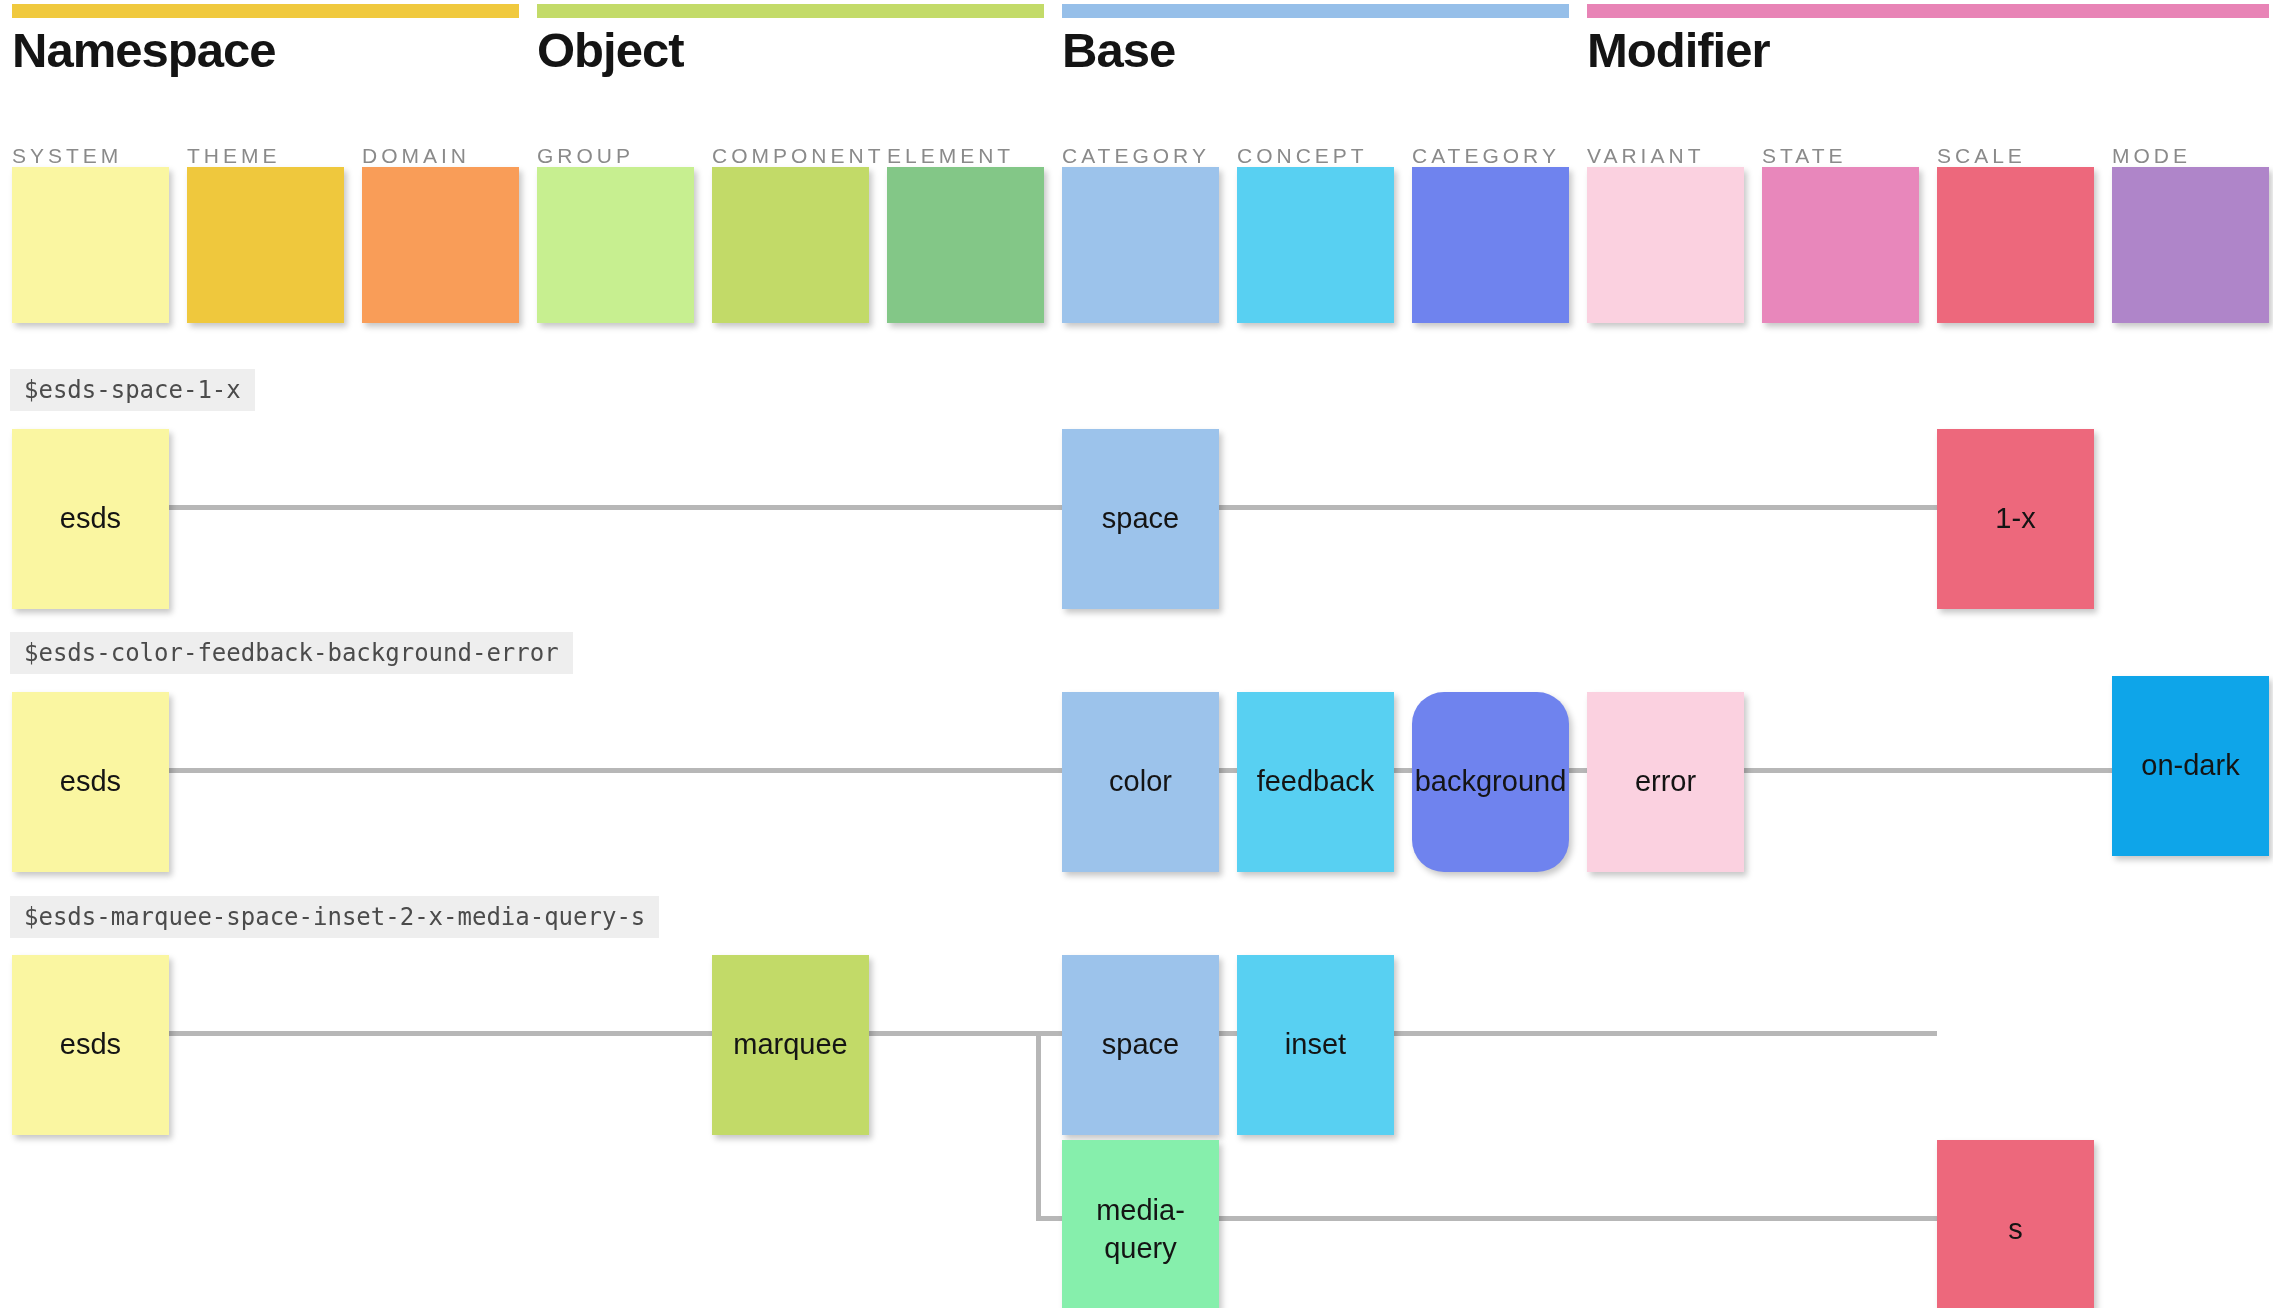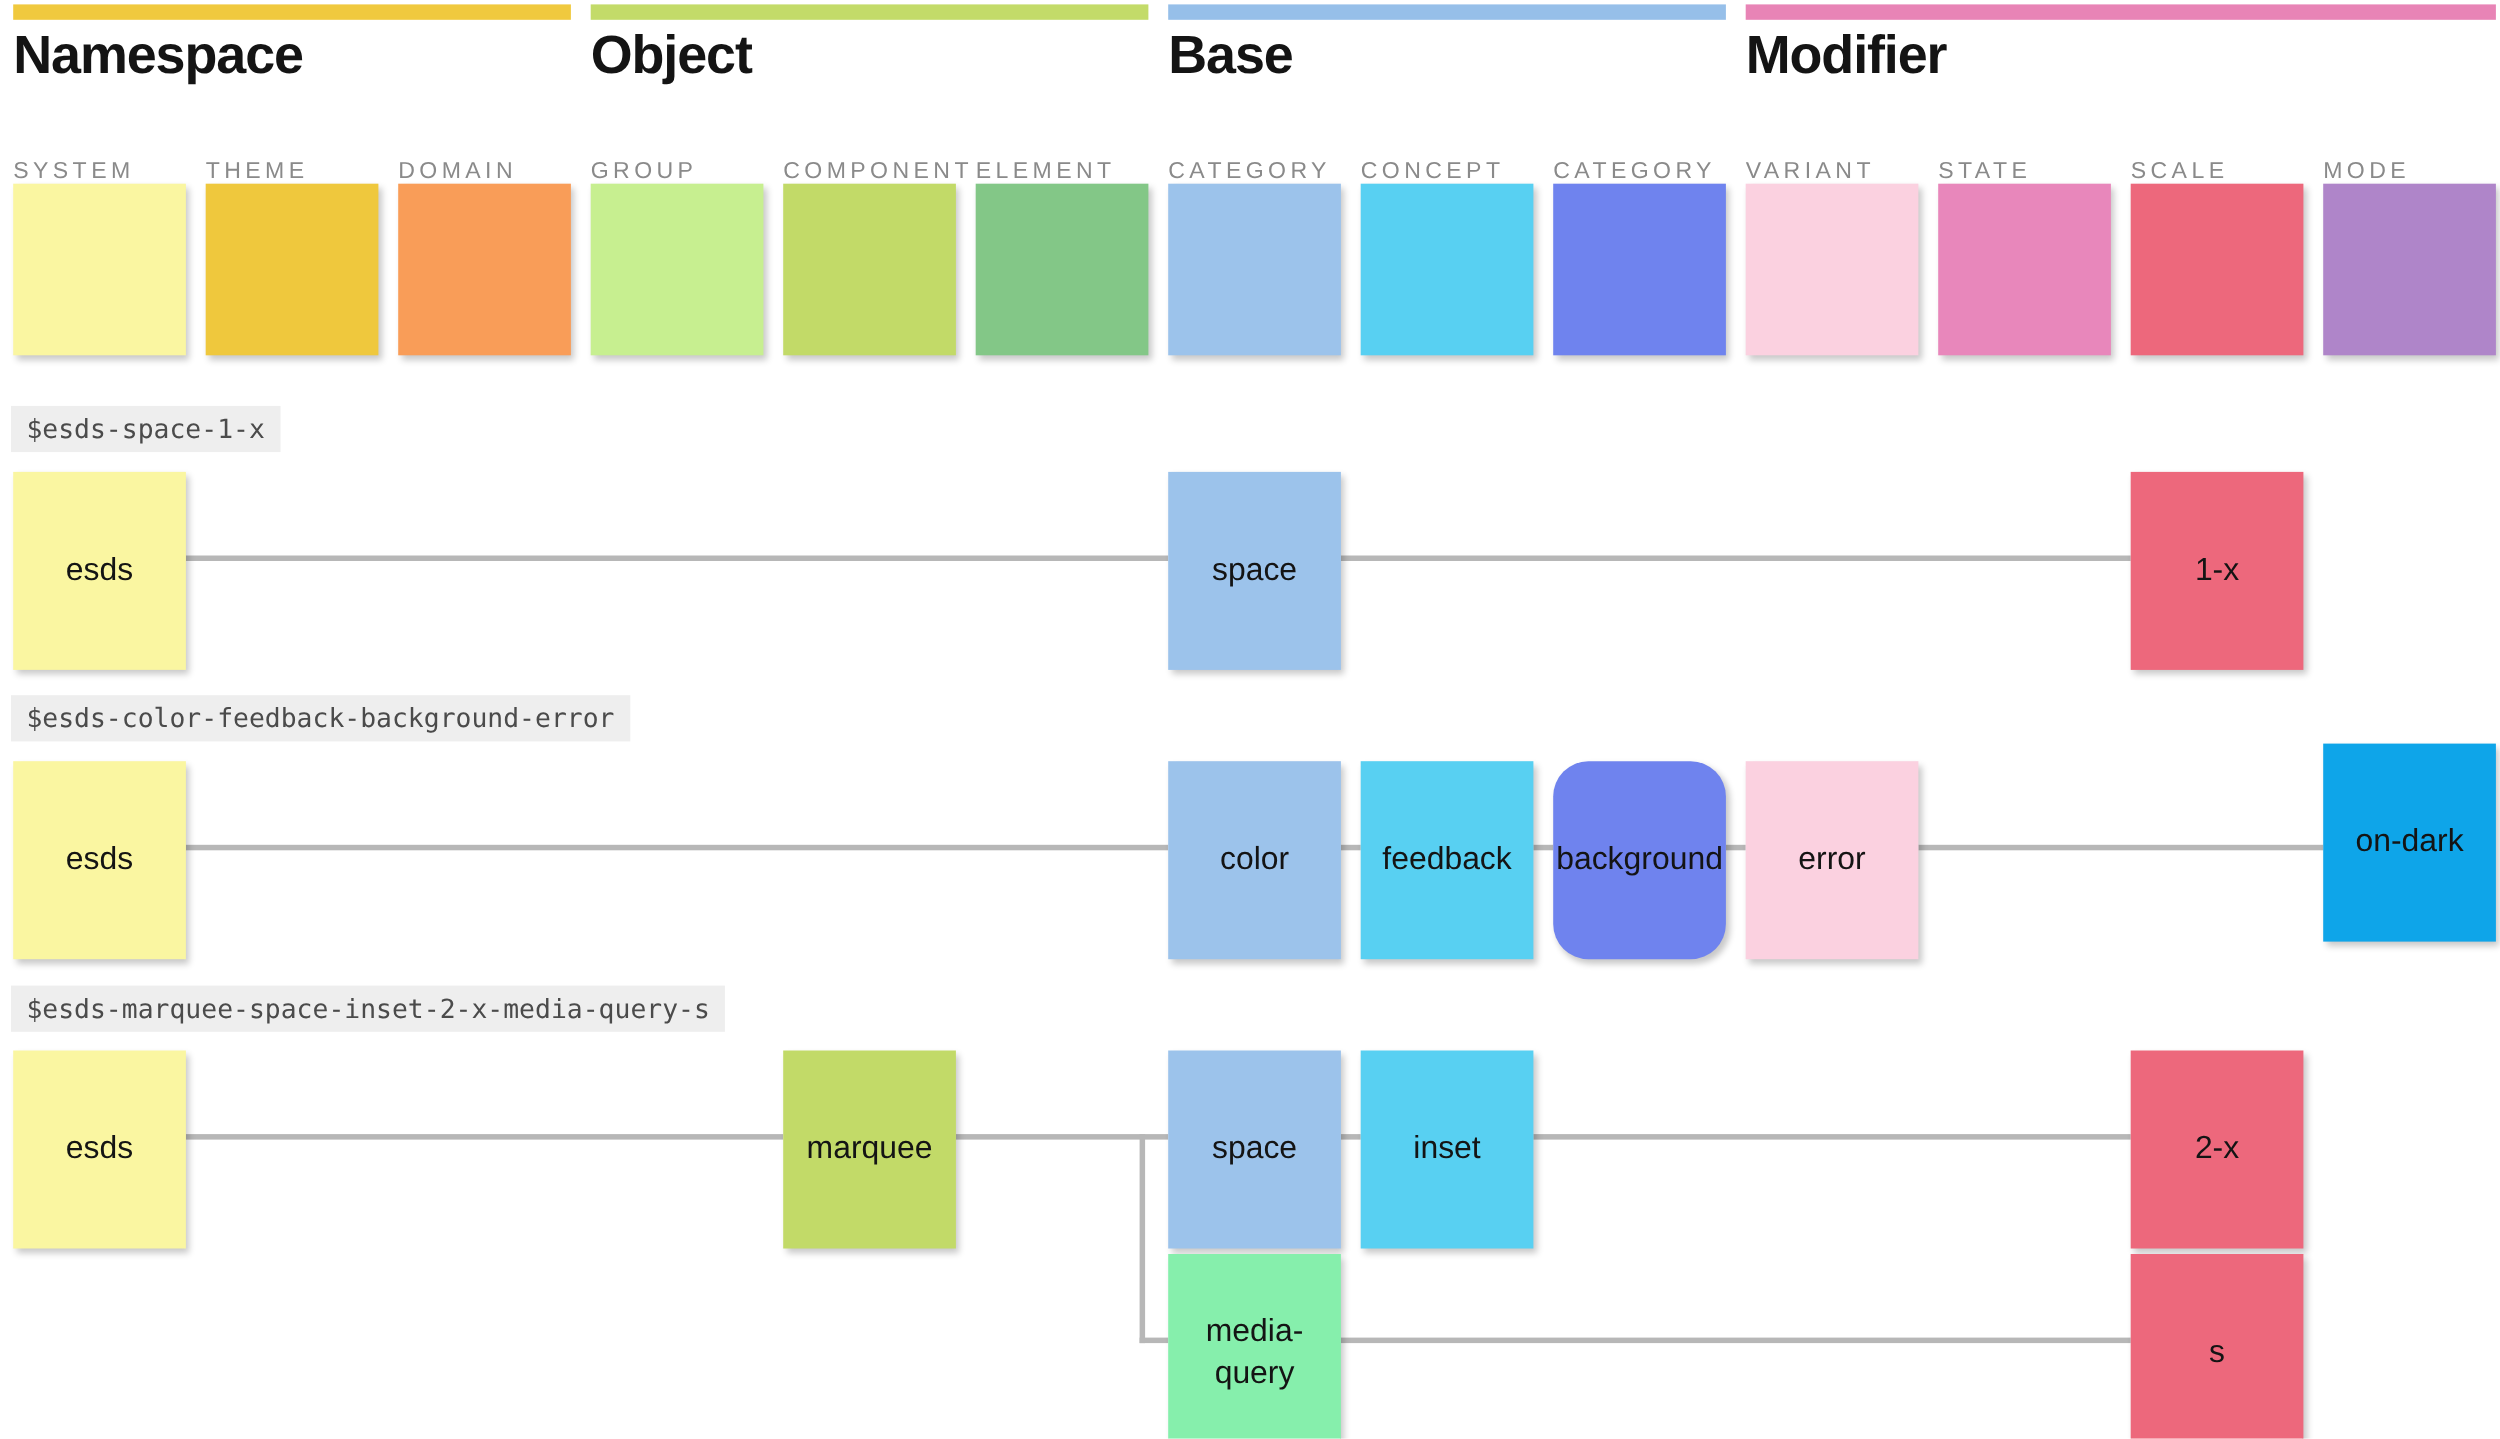--- a/index.html
+++ b/index.html
@@ -151,17 +151,16 @@
   <div class="hline" style="left:869px; top:1031px; width:193px;"></div>
   <div class="hline" style="left:1219px; top:1031px; width:18px;"></div>
   <div class="hline" style="left:1394px; top:1031px; width:543px;"></div>
   <div class="vline" style="left:1036px; top:1031px; height:190px;"></div>
   <div class="hline" style="left:1036px; top:1216px; width:26px;"></div>
   <div class="hline" style="left:1219px; top:1216px; width:718px;"></div>
   <div class="node" style="left: 12px; top: 955px; background-color: rgb(250, 246, 161);">esds</div>
   <div class="node" style="left: 712px; top: 955px; background-color: rgb(194, 218, 104);">marquee</div>
   <div class="node" style="left: 1062px; top: 955px; background-color: rgb(156, 195, 235);">space</div>
   <div class="node" style="left: 1237px; top: 955px; background-color: rgb(88, 208, 242);">inset</div>
-  <div class="node" style="left: 1937px; top: 955px; background-color: rgb(237, 104, 124);">2-x</div>
   <div class="node" style="left: 1062px; top: 1140px; background-color: #86efac;">media-query</div>
   <div class="node" style="left: 1937px; top: 1140px; background-color: rgb(237, 104, 124);">s</div>
 
 </div>
 
 </body></html>

